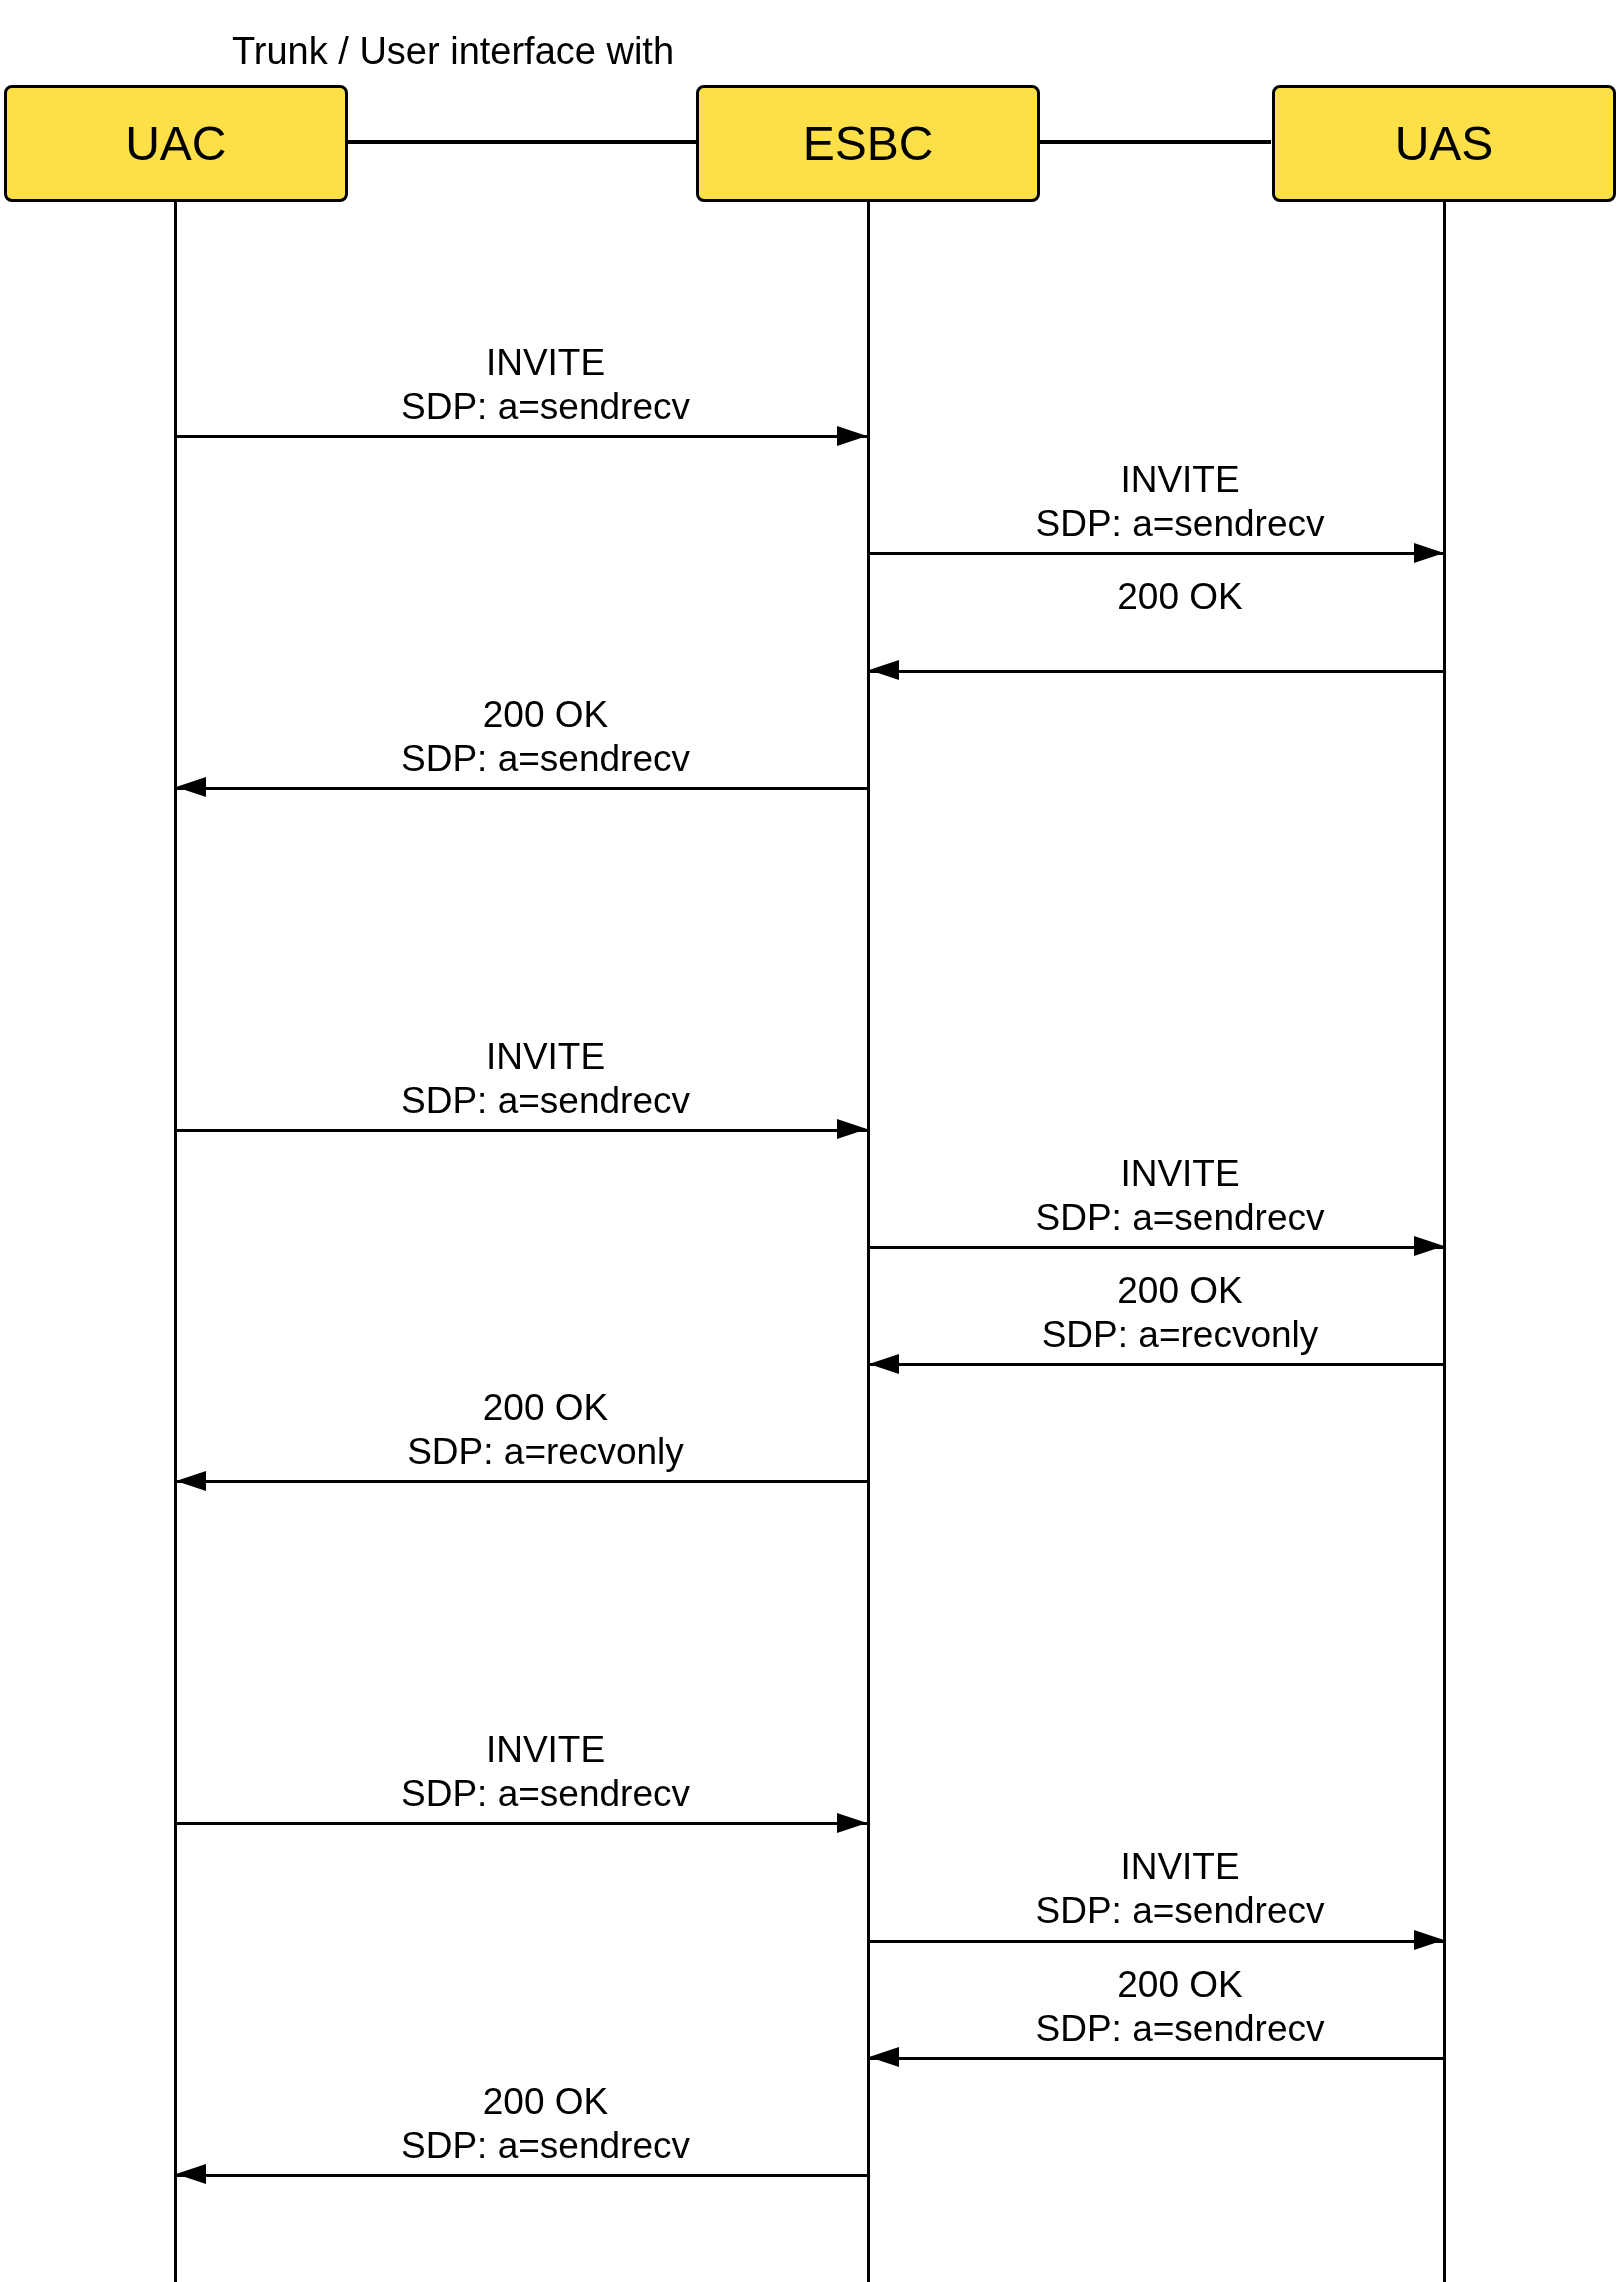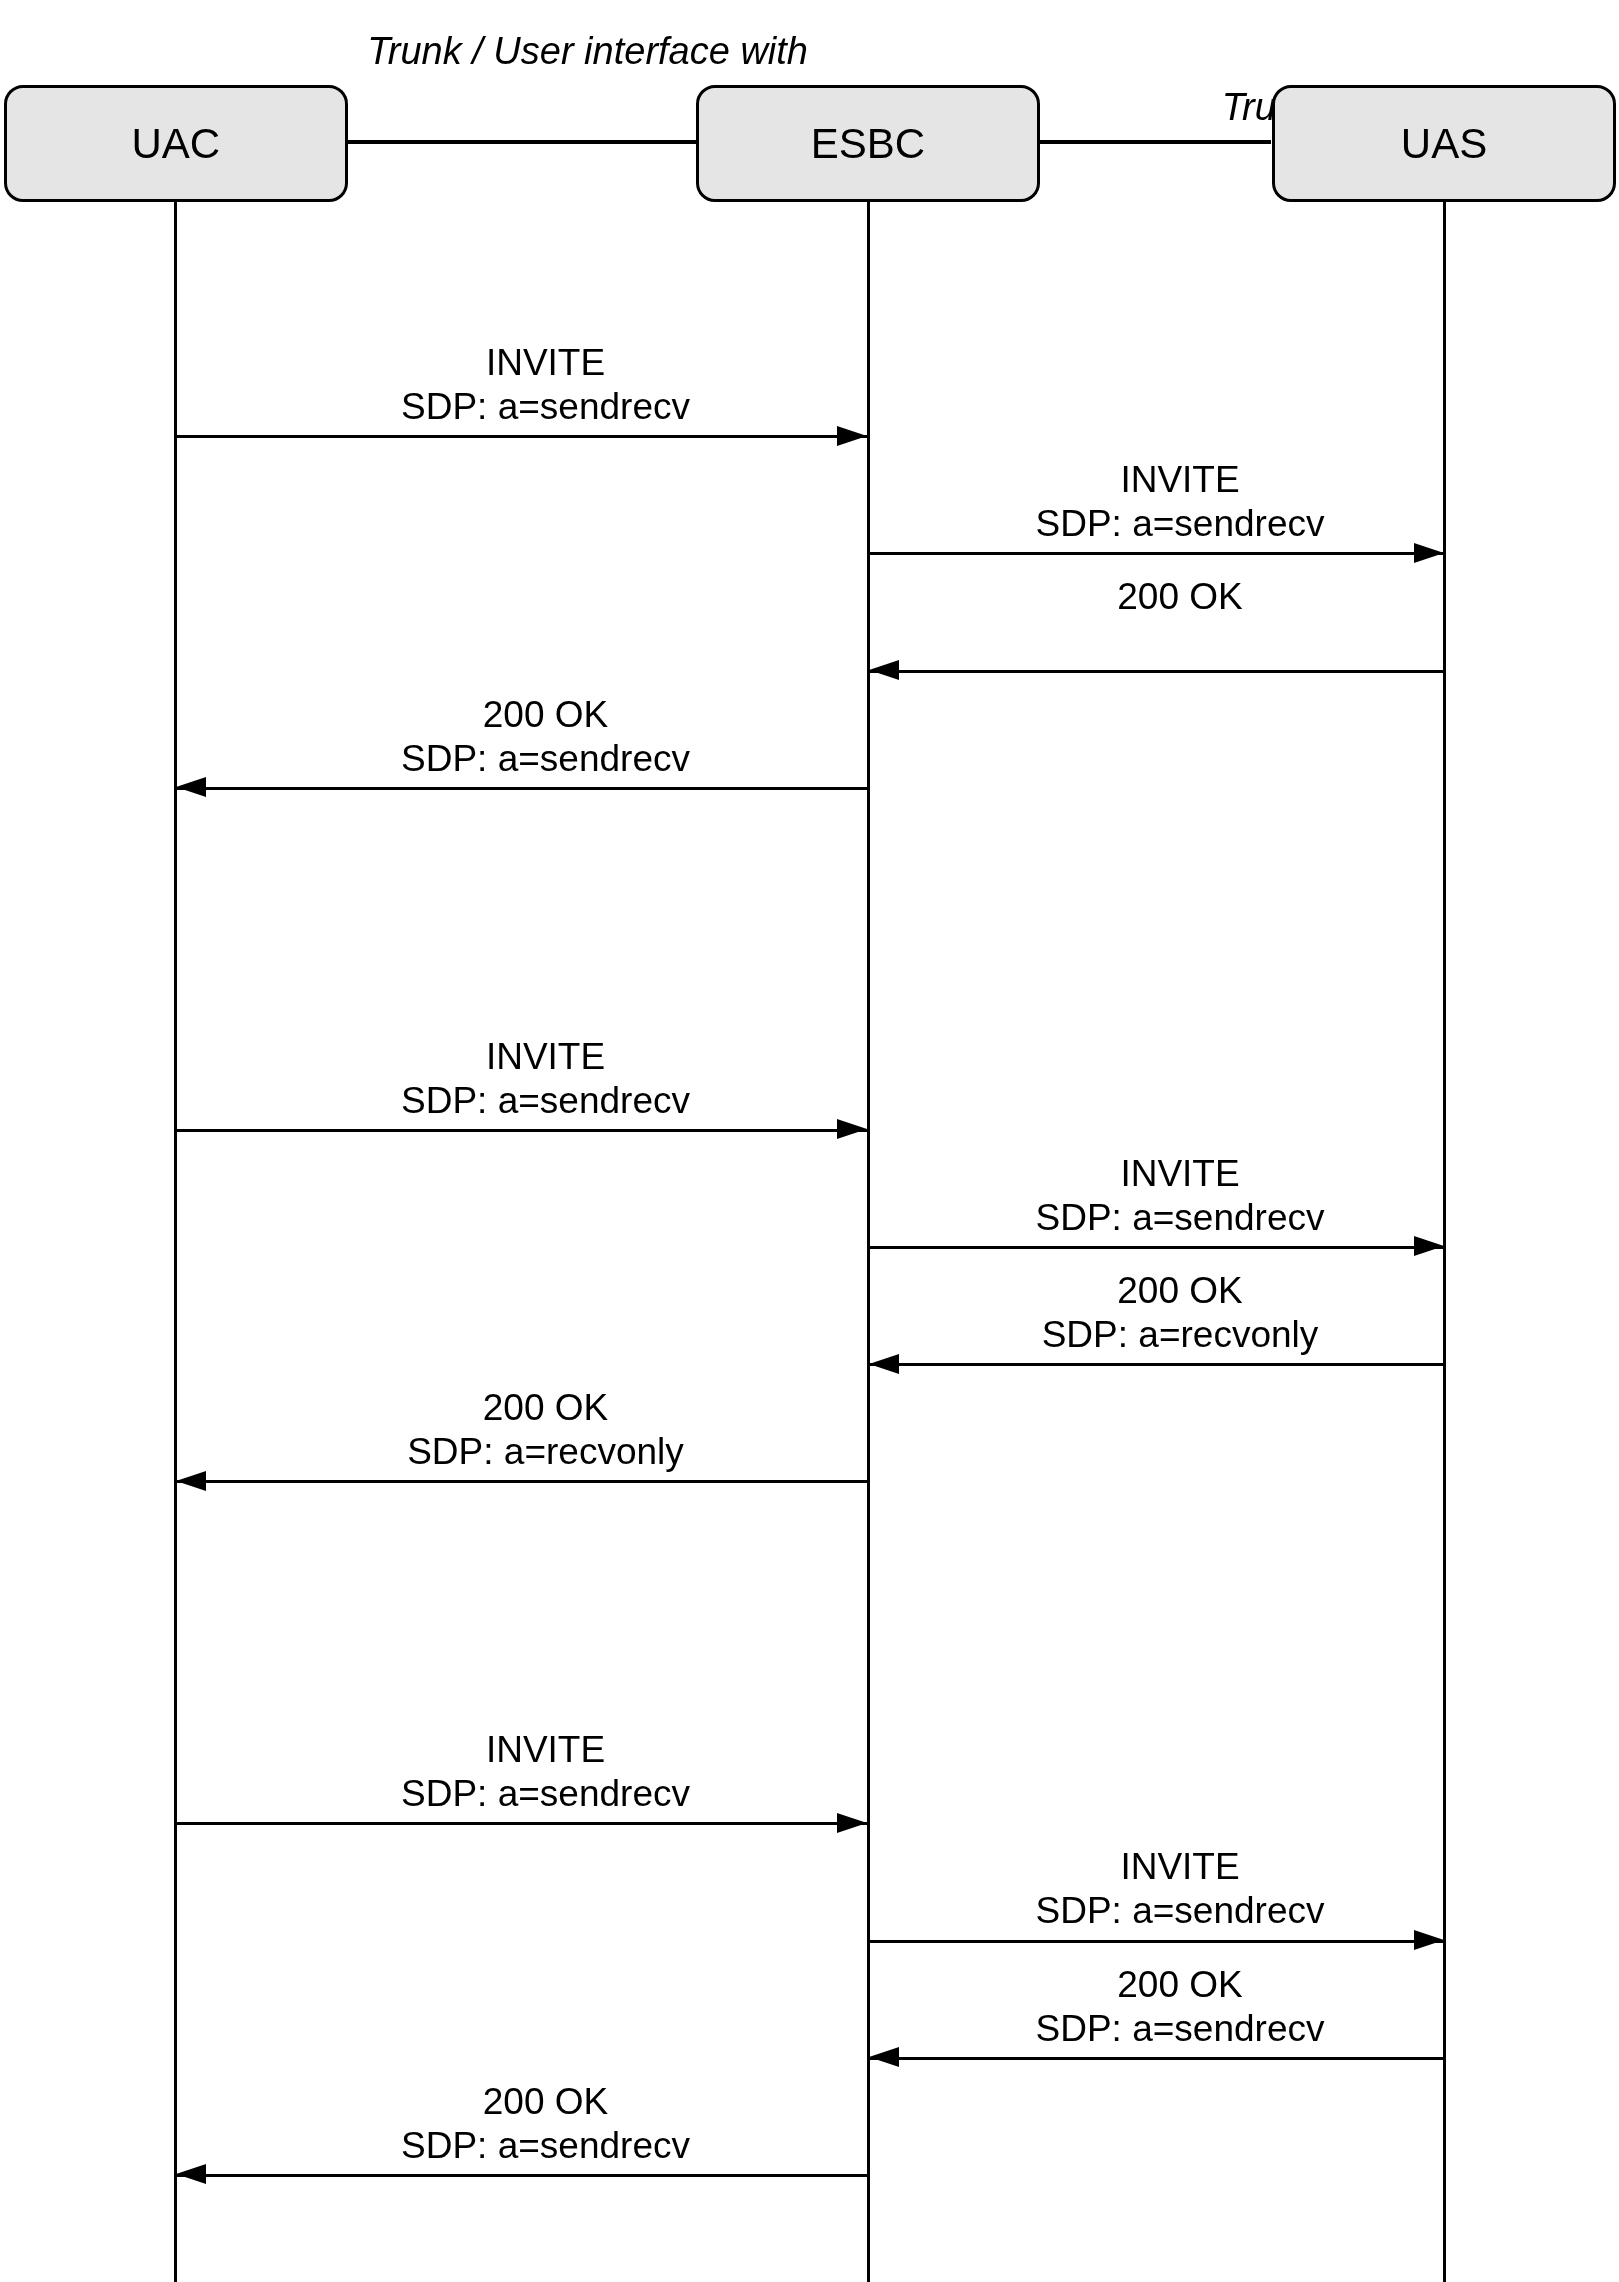--- a/index.html
+++ b/index.html
@@ -15,44 +15,43 @@
     background: #ffffff;
     overflow: hidden;
     color: #000000;
   }
   .participant-box {
     position: absolute;
     top: 85px;
     height: 117px;
     width: 344px;
     border: 3.8px solid #000000;
-    border-radius: 19px;
+    border-radius: 8px;
     box-sizing: border-box;
-    background: #e5e5e5;
+    background: #fde047;
     display: flex;
     align-items: center;
     justify-content: center;
-    font-size: 42px;
+    font-size: 48px;
     z-index: 3;
   }
   .connector {
     position: absolute;
     top: 140px;
     height: 3.8px;
     background: #000000;
     z-index: 1;
   }
   .link-label {
     position: absolute;
-    text-align: right;
+    text-align: left;
     font-size: 38px;
     line-height: 44px;
     white-space: nowrap;
     z-index: 2;
-    font-style: italic;
   }
   .lifeline {
     position: absolute;
     top: 202px;
     width: 2.9px;
     height: 2081px;
     background: #000000;
     z-index: 0;
   }
   .msg-label {

